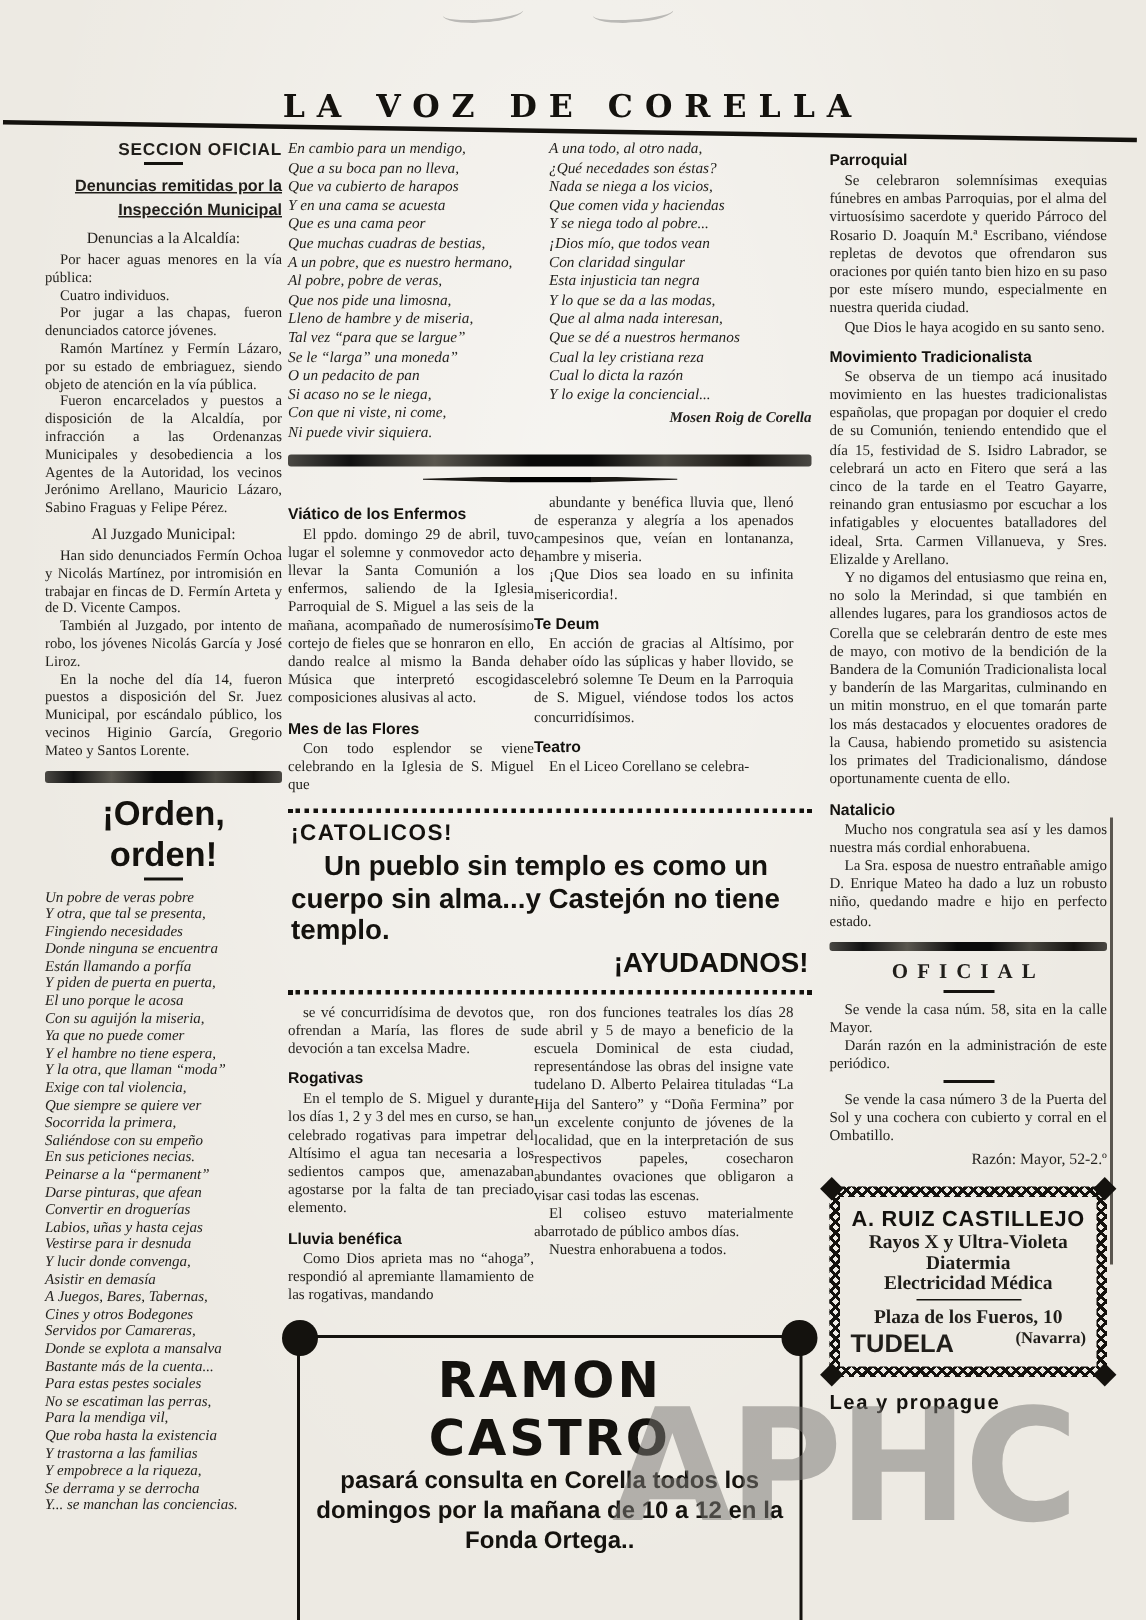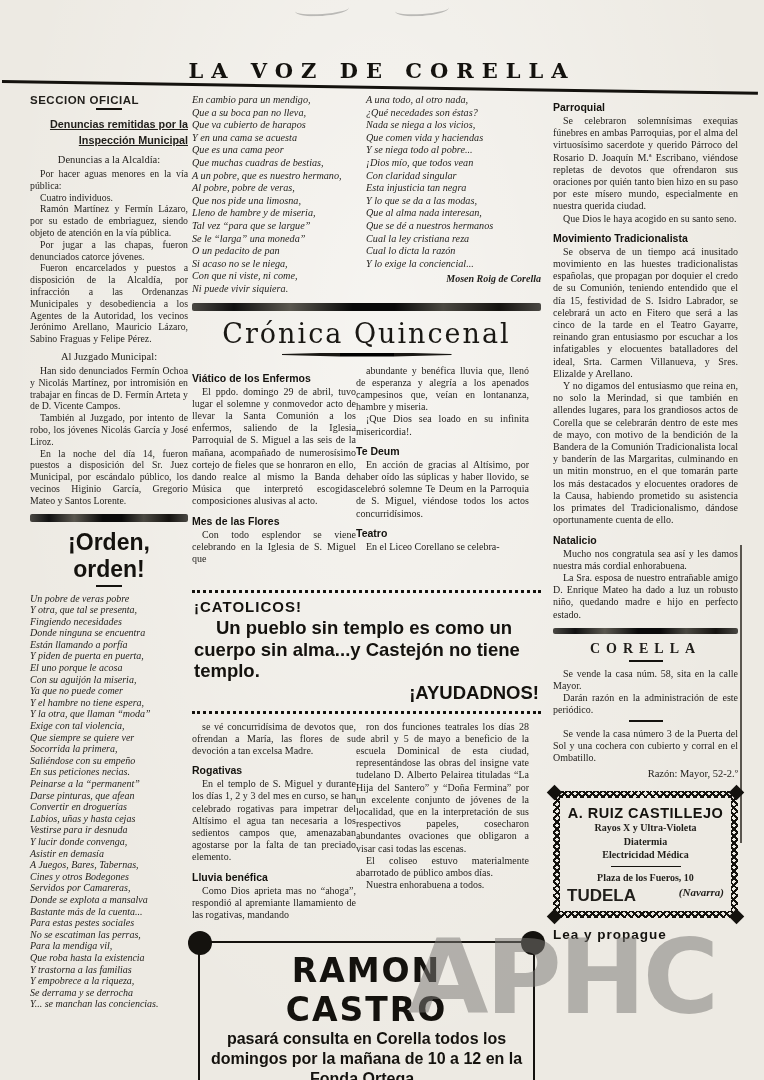--- a/index.html
+++ b/index.html
@@ -26,42 +26,42 @@
   .poem { font-style:italic; font-size:10.2px; line-height:12.6px; white-space:pre-line; }
   .dash-under { width:26px; border-top:2.5px solid #14120e; margin:2px auto 6px; }
   .smudge { height:8px; margin:7px 0;
     background:linear-gradient(90deg,#4a4843 0%,#111 12%,#5a574f 28%,#0a0a0a 46%,#0a0a0a 58%,#4a4841 72%,#151310 88%,#4a4843 100%);
     border-radius:2px; }
   .smudge.small { height:6px; }
 
   
   #col1 { position:absolute; left:30px; top:94px; width:158px; }
   #col1 p.body { font-size:9.8px; line-height:11.8px; }
-  .sec-title { font-family:"Liberation Sans", sans-serif; font-weight:bold; font-size:11.5px; text-align:left; letter-spacing:.5px; }
+  .sec-title { font-family:"Liberation Sans", sans-serif; font-weight:bold; font-size:11.5px; text-align:right; letter-spacing:.5px; }
   .art-title { font-family:"Liberation Sans", sans-serif; font-weight:bold; font-size:10.8px; line-height:16px;
     text-align:right; text-decoration:underline; margin:6px 0 6px; }
   .mid-head { text-align:center; font-size:10.5px; margin:6px 0 3px; }
   .orden-title { font-family:"Liberation Sans", sans-serif; font-weight:bold; font-size:23px; text-align:center; margin:5px 0 0; color:#14120e; }
   #col1 .poem { line-height:11.6px; font-size:10px; }
 
   
   #mid { position:absolute; left:192px; top:94px; width:349px; }
   .poems-row { display:flex; gap:11px; }
   .poem-a { width:163px; }
   .poem-b { width:175px; }
   .poem-sig { text-align:right; font-weight:bold; font-style:italic; font-size:10px; margin-top:3px; }
   .cronica-title { font-family:"DejaVu Serif", serif; font-size:27px; letter-spacing:2px; text-align:center; margin-top:2px; color:#1a1814; }
   .title-rule { width:170px; height:4px; margin:4px auto 8px;
     background:linear-gradient(90deg,#1a1814 0 34%, #000 34% 66%, #1a1814 66% 100%);
     clip-path:polygon(0 40%,34% 0,66% 0,100% 40%,100% 60%,66% 100%,34% 100%,0 60%); }
   .cron-cols { display:flex; }
   .cron-left { width:164px; }
   .cron-right { width:173px; }
   .cat-banner { border-top:3px dotted #14120e; border-bottom:3px dotted #14120e;
-    padding:5px 2px 7px; margin:25px 0 7px; font-family:"Liberation Sans", sans-serif; font-weight:bold; color:#14120e; }
+    padding:5px 2px 7px; margin:9px 0 7px; font-family:"Liberation Sans", sans-serif; font-weight:bold; color:#14120e; }
   .cat-line1 { font-size:15px; letter-spacing:1px; }
   .cat-line2 { font-size:18.5px; line-height:21.5px; text-indent:22px; margin-top:2px; }
   .cat-line3 { font-size:18.5px; text-align:right; }
 
   
   .dent-ad { position:relative; margin-top:10px; height:212px; padding:20px 14px 8px; }
   .dent-frame { position:absolute; left:6px; right:6px; top:10px; bottom:6px; border:2px solid #14120e; }
   .dot { position:absolute; width:24px; height:24px; background:#14120e; border-radius:50%; }
   .dot.tl { left:-12px; top:-12px; } .dot.tr { right:-12px; top:-12px; }
   .dent-content { position:relative; z-index:1; text-align:center; }
@@ -80,25 +80,25 @@
   .razon { text-align:right; font-size:10.5px; margin-top:4px; }
 
   .ruiz { position:relative; margin-top:12px; padding:7px;
     background:repeating-linear-gradient(45deg,#14120e 0 2px,rgba(0,0,0,0) 2px 5px),
                repeating-linear-gradient(-45deg,#14120e 0 2px,rgba(0,0,0,0) 2px 5px); }
   .ruiz-inner { background:#edeae3; padding:7px 5px 5px; text-align:center; }
   .dia { position:absolute; width:11px; height:11px; background:#14120e; transform:rotate(45deg); }
   .dia.tl { left:-4px; top:-4px; } .dia.tr { right:-4px; top:-4px; }
   .dia.bl { left:-4px; bottom:-4px; } .dia.br { right:-4px; bottom:-4px; }
   .ruiz-name { font-family:"Liberation Sans", sans-serif; font-weight:bold; font-size:14.5px; letter-spacing:.5px; color:#14120e; }
-  .ruiz-line { font-weight:bold; font-size:10px; line-height:13.5px; }
+  .ruiz-line { font-weight:bold; font-size:13px; line-height:13.5px; }
   .ruiz-rule { width:70px; border-top:1.5px solid #14120e; margin:4px auto; }
   .ruiz-city-row { display:flex; justify-content:space-between; font-weight:bold; margin-top:2px; padding:0 2px; }
   .ruiz-city { font-family:"Liberation Sans", sans-serif; font-size:17px; }
-  .ruiz-region { font-size:11px;font-style:italic; }
+  .ruiz-region { font-size:11px; }
 
   .promo { margin-top:9px; }
   .promo1 { font-family:"Liberation Sans", sans-serif; font-weight:bold; font-size:13.5px; letter-spacing:1px; color:#14120e; }
   .promo2 { font-family:"DejaVu Serif", serif; font-weight:bold; font-size:22px; letter-spacing:1px; margin-top:1px; color:#14120e; }
 
   .watermark { position:absolute; left:408px; top:925px; z-index:9; pointer-events:none;
     font-family:"DejaVu Sans", sans-serif; font-weight:bold; font-size:104px; line-height:1;
     color:rgba(122,121,117,.52); letter-spacing:-3px; }
 </style>
 </head>
@@ -110,22 +110,22 @@
 <div class="masthead">LA VOZ DE CORELLA</div>
 <div class="masthead-rule"></div>
 
 <div id="col1">
   <div class="sec-title">SECCION OFICIAL</div>
   <div class="dash-under"></div>
   <div class="art-title">Denuncias remitidas por la Inspección Municipal</div>
   <div class="mid-head">Denuncias a la Alcaldía:</div>
   <p class="body noindent center">Por hacer aguas menores en la vía pública:</p>
   <p class="body">Cuatro individuos.</p>
+  <p class="body">Por jugar a las chapas, fueron denunciados catorce jóvenes.</p>
   <p class="body">Ramón Martínez y Fermín Lázaro, por su estado de embriaguez, siendo objeto de atención en la vía pública.</p>
-  <p class="body">Por jugar a las chapas, fueron denunciados catorce jóvenes.</p>
   <p class="body">Fueron encarcelados y puestos a disposición de la Alcaldía, por infracción a las Ordenanzas Municipales y desobediencia a los Agentes de la Autoridad, los vecinos Jerónimo Arellano, Mauricio Lázaro, Sabino Fraguas y Felipe Pérez.</p>
   <div class="mid-head">Al Juzgado Municipal:</div>
   <p class="body">Han sido denunciados Fermín Ochoa y Nicolás Martínez, por intromisión en trabajar en fincas de D. Fermín Arteta y de D. Vicente Campos.</p>
   <p class="body">También al Juzgado, por intento de robo, los jóvenes Nicolás García y José Liroz.</p>
   <p class="body">En la noche del día 14, fueron puestos a disposición del Sr. Juez Municipal, por escándalo público, los vecinos Higinio García, Gregorio Mateo y Santos Lorente.</p>
   <div class="smudge"></div>
   <div class="orden-title">¡Orden, orden!</div>
   <div class="dash-under"></div>
   <div class="poem">Un pobre de veras pobre
 Y otra, que tal se presenta,
@@ -195,21 +195,20 @@
 Y lo que se da a las modas,
 Que al alma nada interesan,
 Que se dé a nuestros hermanos
 Cual la ley cristiana reza
 Cual lo dicta la razón
 Y lo exige la conciencial...</div>
       <div class="poem-sig">Mosen Roig de Corella</div>
     </div>
   </div>
   <div class="smudge"></div>
-  <div class="cronica-title">Crónica Quincenal</div>
   <div class="title-rule"></div>
 
   <div class="cron-cols">
     <div class="cron-left">
       <div class="subhead">Viático de los Enfermos</div>
       <p class="body">El ppdo. domingo 29 de abril, tuvo lugar el solemne y conmovedor acto de llevar la Santa Comunión a los enfermos, saliendo de la Iglesia Parroquial de S. Miguel a las seis de la mañana, acompañado de numerosísimo cortejo de fieles que se honraron en ello, dando realce al mismo la Banda de Música que interpretó escogidas composiciones alusivas al acto.</p>
       <div class="subhead">Mes de las Flores</div>
       <p class="body">Con todo esplendor se viene celebrando en la Iglesia de S. Miguel que</p>
     </div>
     <div class="cron-right">
@@ -261,21 +260,21 @@
   <div class="subhead">Parroquial</div>
   <p class="body">Se celebraron solemnísimas exequias fúnebres en ambas Parroquias, por el alma del virtuosísimo sacerdote y querido Párroco del Rosario D. Joaquín M.ª Escribano, viéndose repletas de devotos que ofrendaron sus oraciones por quién tanto bien hizo en su paso por este mísero mundo, especialmente en nuestra querida ciudad.</p>
   <p class="body">Que Dios le haya acogido en su santo seno.</p>
   <div class="subhead">Movimiento Tradicionalista</div>
   <p class="body">Se observa de un tiempo acá inusitado movimiento en las huestes tradicionalistas españolas, que propagan por doquier el credo de su Comunión, teniendo entendido que el día 15, festividad de S. Isidro Labrador, se celebrará un acto en Fitero que será a las cinco de la tarde en el Teatro Gayarre, reinando gran entusiasmo por escuchar a los infatigables y elocuentes batalladores del ideal, Srta. Carmen Villanueva, y Sres. Elizalde y Arellano.</p>
   <p class="body">Y no digamos del entusiasmo que reina en, no solo la Merindad, si que también en allendes lugares, para los grandiosos actos de Corella que se celebrarán dentro de este mes de mayo, con motivo de la bendición de la Bandera de la Comunión Tradicionalista local y banderín de las Margaritas, culminando en un mitin monstruo, en el que tomarán parte los más destacados y elocuentes oradores de la Causa, habiendo prometido su asistencia los primates del Tradicionalismo, dándose oportunamente cuenta de ello.</p>
   <div class="subhead">Natalicio</div>
   <p class="body">Mucho nos congratula sea así y les damos nuestra más cordial enhorabuena.</p>
   <p class="body">La Sra. esposa de nuestro entrañable amigo D. Enrique Mateo ha dado a luz un robusto niño, quedando madre e hijo en perfecto estado.</p>
   <div class="smudge small"></div>
-  <div class="ventas-title">CORELLA</div>
+  <div class="ventas-title">OFICIAL</div>
   <div class="mini-rule"></div>
   <p class="body">Se vende la casa núm. 58, sita en la calle Mayor.</p>
   <p class="body">Darán razón en la administración de este periódico.</p>
   <div class="mini-rule"></div>
   <p class="body">Se vende la casa número 3 de la Puerta del Sol y una cochera con cubierto y corral en el Ombatillo.</p>
   <div class="razon">Razón: Mayor, 52-2.º</div>
 
   <div class="ruiz">
     <div class="dia tl"></div>
     <div class="dia tr"></div>

